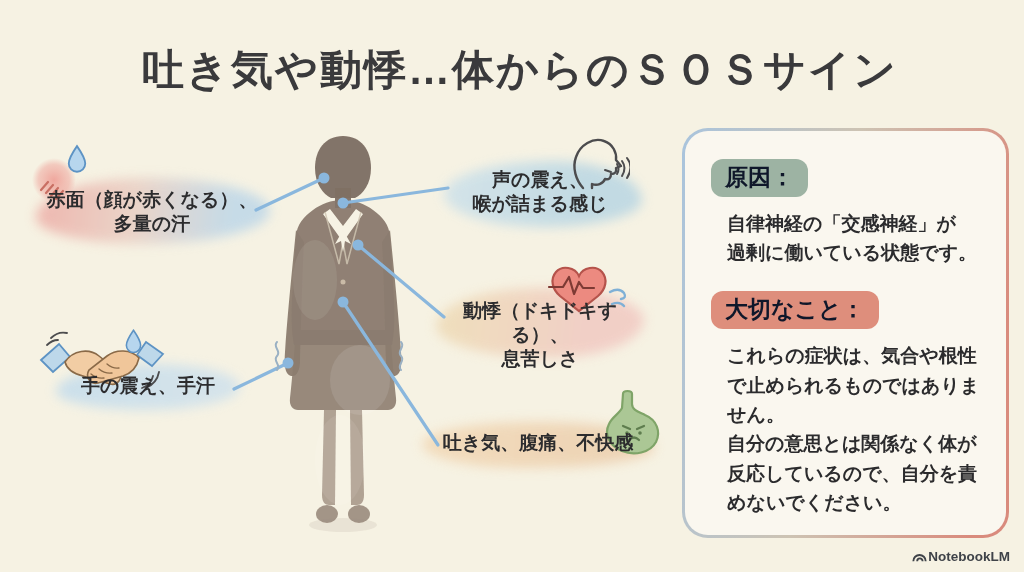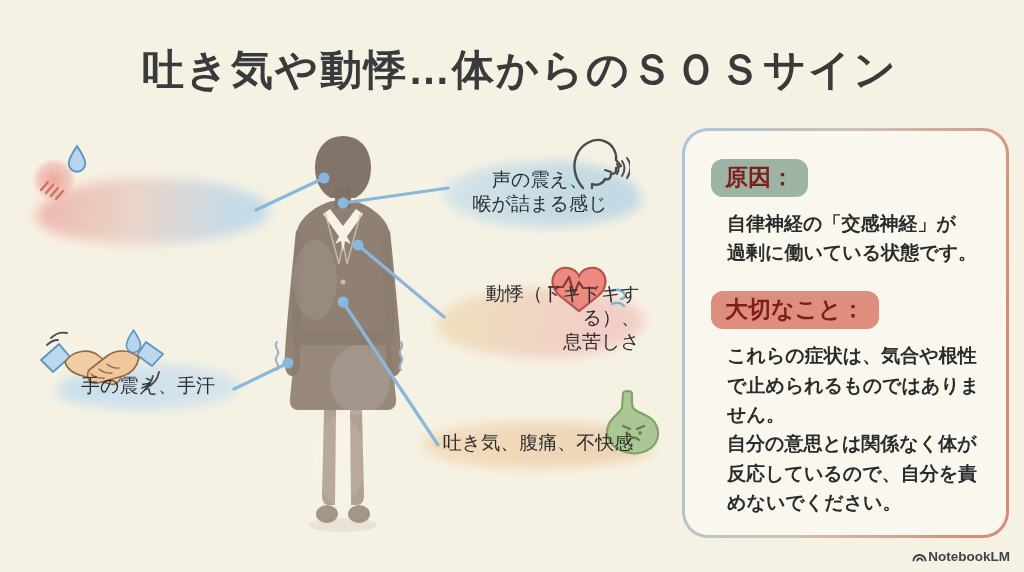--- a/index.html
+++ b/index.html
@@ -17,37 +17,37 @@
   #wc-voice{left:444px;top:161px;width:198px;height:66px;border-radius:55% 45% 50% 50%/50% 60% 40% 50%;
     background:linear-gradient(100deg,#cfe2ea,#b9d6e3 70%);}
   #wc-heart{left:436px;top:288px;width:208px;height:70px;border-radius:50% 50% 45% 55%/55% 45% 55% 45%;
     background:linear-gradient(96deg,#eedab7 10%,#f1c9c2 75%);}
   #wc-hands{left:56px;top:364px;width:184px;height:46px;border-radius:55% 45% 50% 50%/60% 50% 50% 40%;
     background:linear-gradient(95deg,#c3dcec,#cfe1ec 80%);}
   #wc-stomach{left:422px;top:422px;width:232px;height:46px;border-radius:50% 50% 55% 45%/50% 55% 45% 55%;
     background:linear-gradient(95deg,#f2d8b5,#eccfae 80%);}
 
   
-  .label{position:absolute;text-align:center;font-weight:400;color:#2c2c2e;
+  .label{position:absolute;text-align:center;font-weight:700;color:#2c2c2e;
     font-size:19px;line-height:1.25;white-space:pre-line;}
   #label-blush{left:40px;top:188px;width:224px;}
   #label-voice{left:452px;top:168px;width:176px;}
-  #label-heart{left:440px;top:282px;width:200px;text-align:right;}
+  #label-heart{left:440px;top:299px;width:200px;}
   #label-hands{left:68px;top:374px;width:160px;}
   #label-stomach{left:434px;top:431px;width:208px;}
 
   .abs{position:absolute;}
 
   
   .panel{position:absolute;left:682px;top:128px;width:327px;height:410px;box-sizing:border-box;
     border:3px solid transparent;border-radius:26px;
     background:linear-gradient(#faf7ef,#faf7ef) padding-box,
                linear-gradient(100deg,#a9c4dd 0%,#cdc3b3 45%,#d98b7d 90%) border-box;
     padding:28px 26px;}
-  .badge{display:inline-block;font-size:23px;font-weight:800;color:#7f1d1d;
+  .badge{display:inline-block;font-size:23px;font-weight:800;color:#0f172a;
     padding:5px 14px;border-radius:12px;line-height:1.2;}
   .badge-green{background:#9db3a3;}
   .badge-salmon{background:#de8e7c;}
   .panel-body{font-size:19px;font-weight:600;color:#2b2b2d;line-height:1.55;
     white-space:pre-line;margin:12px 0 24px 16px;}
 
   
   .brand{position:absolute;right:14px;bottom:8px;display:flex;align-items:center;
     font-size:13.5px;font-weight:700;color:#3f4349;}
 </style>
@@ -186,20 +186,22 @@
     <path d="M27 8 C27 4 36 4 36 8 L36 18 C36 24 43 26 49 29 C61 34 65 46 60 56 C54 67 38 70 26 65 C13 60 8 48 13 38 C16 31 23 28 26 22 Z" fill="#abc795" stroke="#7fa468" stroke-width="2.2" stroke-linejoin="round"></path>
     <g stroke="#5e7d4e" stroke-width="2.2" stroke-linecap="round" fill="none">
       <path d="M27 40 L34 43"></path>
         <path d="M48 40 L41 43"></path>
       <path d="M33 54 q5 -5 10 0"></path>
     </g>
     <circle cx="31" cy="47" r="1.8" fill="#5e7d4e"></circle>
     <circle cx="44" cy="47" r="1.8" fill="#5e7d4e"></circle>
   </svg>
 
+  <div class="label" id="label-blush">赤面（顔が赤くなる）、
+多量の汗</div>
   <div class="label" id="label-voice">声の震え、
 喉が詰まる感じ</div>
   <div class="label" id="label-heart">動悸（ドキドキする）、
 息苦しさ</div>
   <div class="label" id="label-stomach">吐き気、腹痛、不快感</div>
   <div class="label" id="label-hands">手の震え、手汗</div>
 
   <div class="panel">
     <span class="badge badge-green">原因：</span>
     <div class="panel-body">自律神経の「交感神経」が

